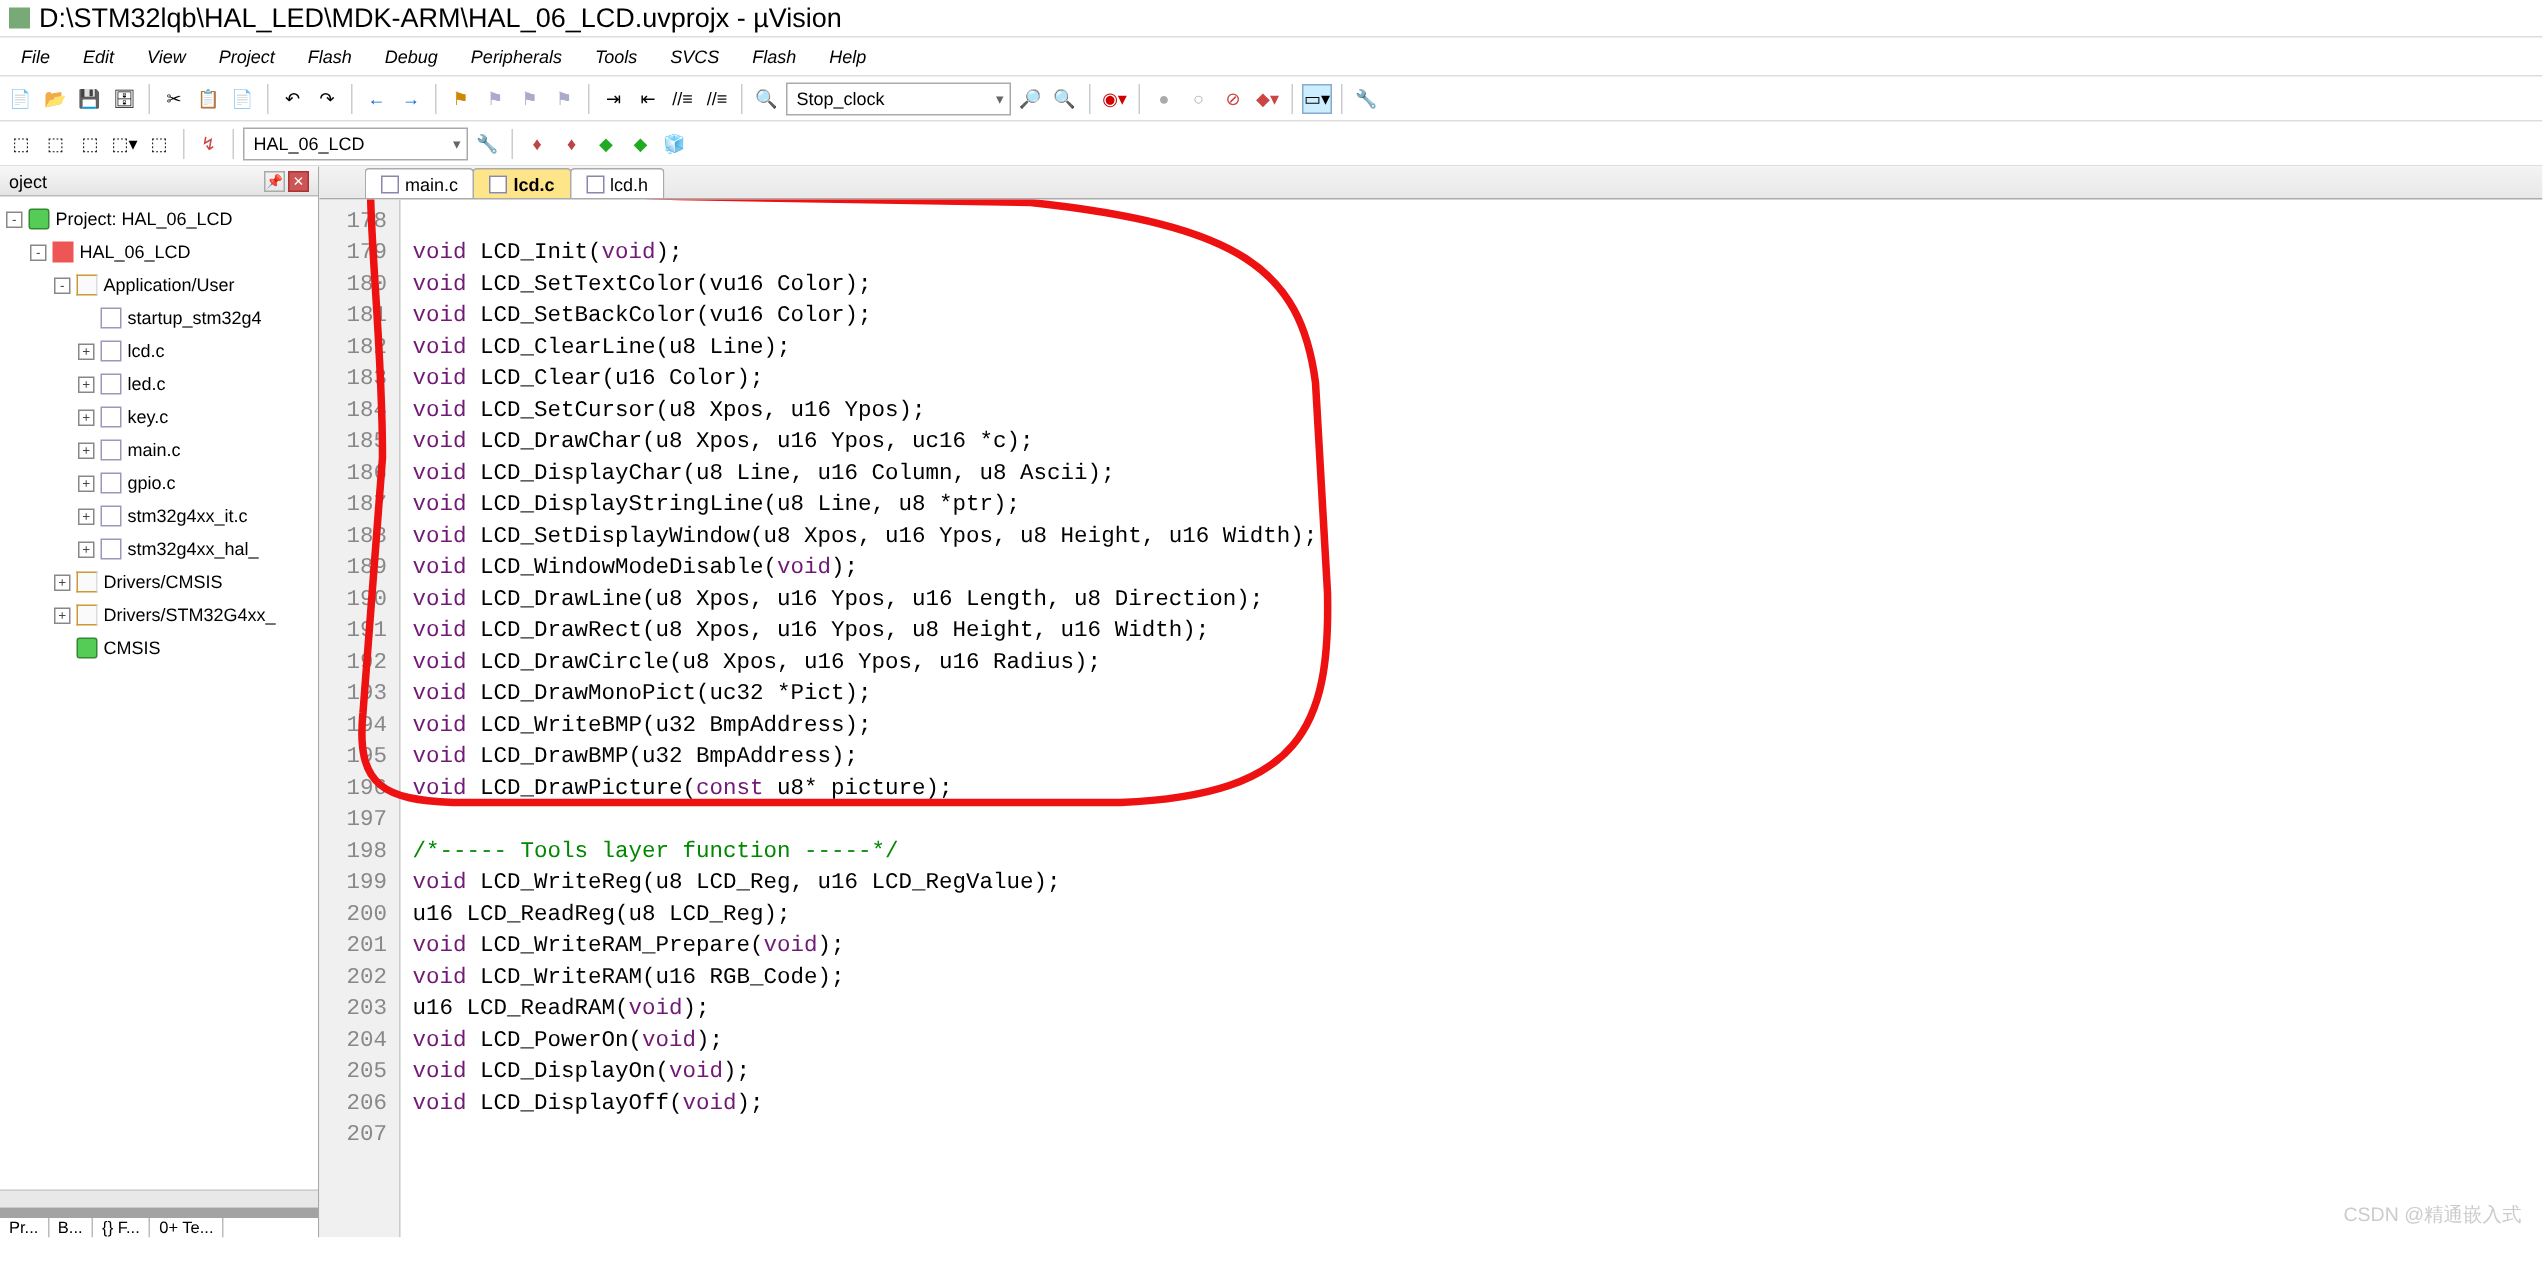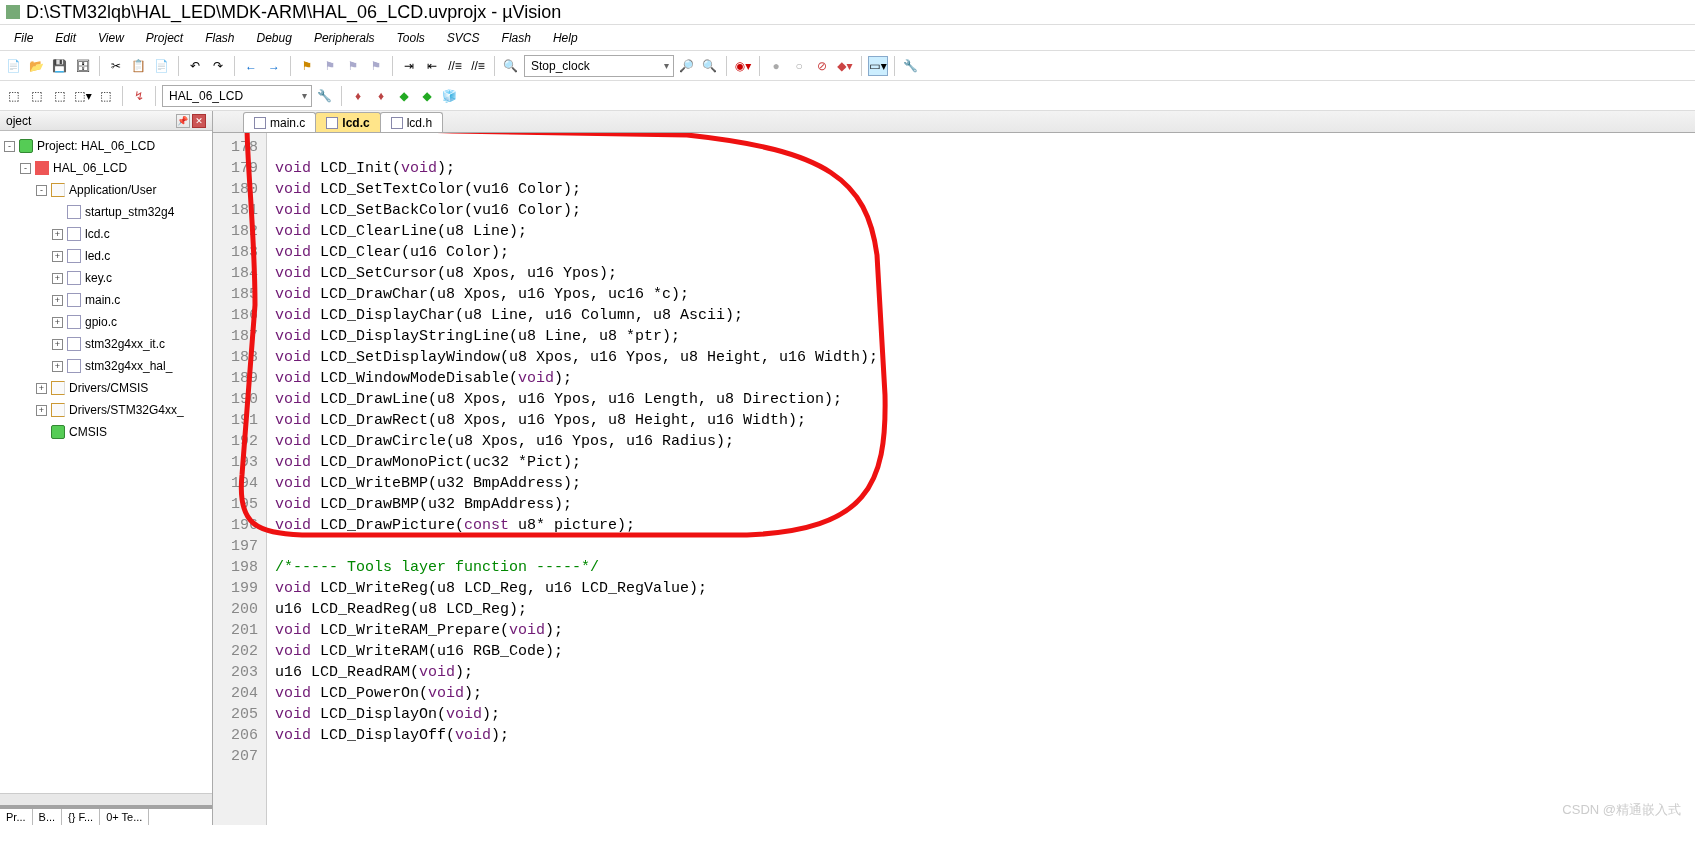--- a/index.html
+++ b/index.html
@@ -23,21 +23,21 @@
   .tree { flex:1; overflow:auto; padding: 4px 0 4px 4px; font-size:12px; }
   .tree-row { display:flex; align-items:center; height:22px; padding-left: calc(var(--d,0) * 16px); white-space:nowrap; gap:4px; }
   .expander { width:11px; height:11px; border:1px solid #888; font-size:9px; line-height:9px; text-align:center; color:#444; }
   .expander.none { border:none; }
   .ficon { width:14px; height:14px; display:inline-block; }
   .fold { background:#fc6; border:1px solid #c93; }
   .file { background:#fff; border:1px solid #99b; }
   .cube { background:#5c5; border:1px solid #383; border-radius:2px; }
   .redbox { background:#e55; }
   .tree-scroll { height:12px; background:#e8e8e8; border-top:1px solid #ccc; }
-  .bottom-tabs { height:20px; display:flex; border-top:4px solid #a3a3a3; }
+  .bottom-tabs { height:20px; display:flex; border-top:7px solid #a3a3a3; }
   .btab { padding:2px 6px; border-right:1px solid #bbb; font-size:11px; display:flex; align-items:center; gap:3px; }
   .btab.active { background:#fff; }
 
   .editor { flex:1; display:flex; flex-direction:column; position:relative; background:#fff; }
   .tabs { height:22px; display:flex; align-items:flex-end; padding-left:30px; border-bottom:1px solid #aaa; background: linear-gradient(#f3f3f3,#e8e8e8); gap:0; }
   .tab { height:20px; padding:2px 10px; border:1px solid #aaa; border-bottom:none; display:flex; align-items:center; gap:4px; background:#fff; font-size:12px; border-radius:3px 3px 0 0; margin-right:-1px; }
   .tab.active { background:#ffe58a; font-weight:bold; }
   .tab .ftico { width:12px; height:12px; background:#fff; border:1px solid #88a; }
   .codewrap { flex:1; display:flex; overflow:hidden; font-family: Consolas, "Courier New", monospace; font-size:15px; line-height:21px; position:relative; }
   .gutter { width:54px; background:#f0f0f0; color:#888; text-align:right; padding:4px 8px 4px 0; border-right:1px solid #ccc; }

